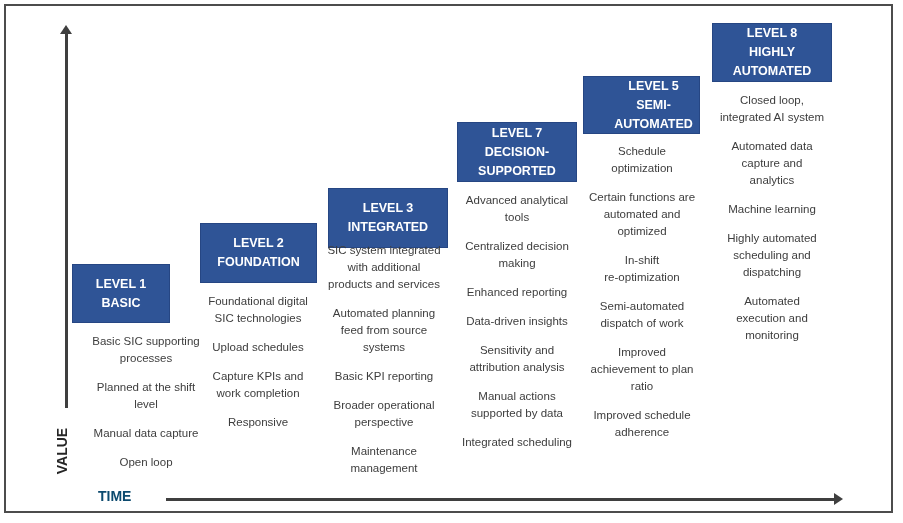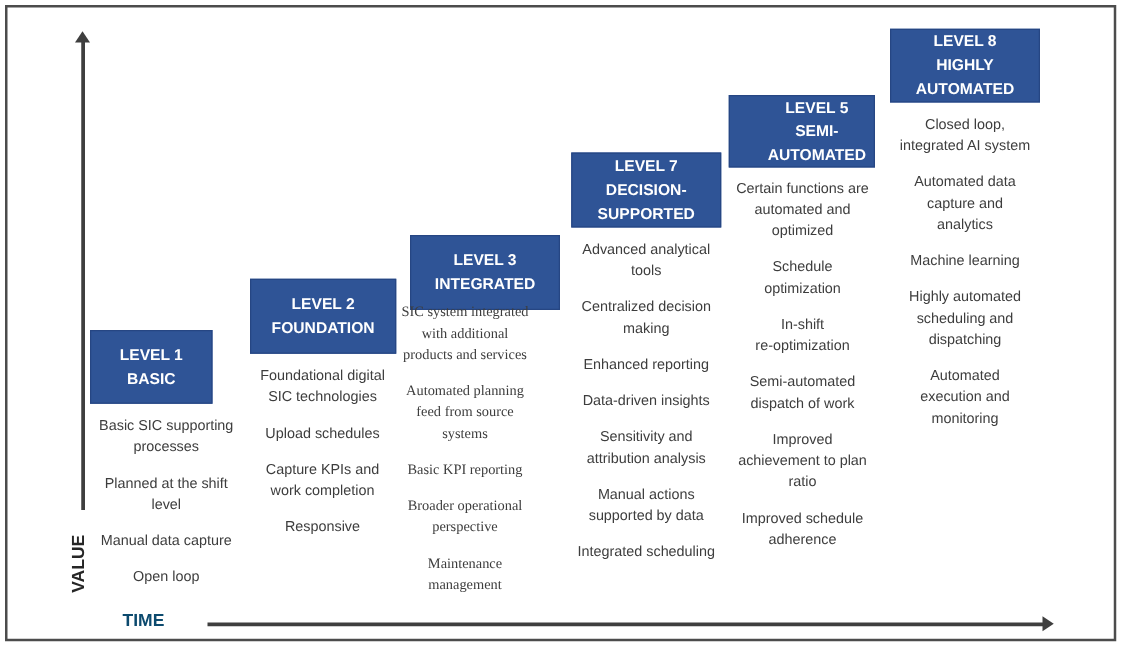--- a/index.html
+++ b/index.html
@@ -107,21 +107,21 @@
   <div class="vline"></div>
   <div class="value-label">VALUE</div>
   <div class="time-label">TIME</div>
   <div class="hline"></div>
   <div class="arrow-right"></div>
 
   <div class="level-box" style="left:72px; top:264px; width:98px; height:59px;">
     <span class="level-title">LEVEL 1
 BASIC</span>
   </div>
-  <div class="level-items" style="left:65px; top:333px;">
+  <div class="level-items" style="left:78px; top:333px;">
     <div class="item">Basic SIC supporting
 processes</div>
     <div class="item">Planned at the shift
 level</div>
     <div class="item">Manual data capture</div>
     <div class="item">Open loop</div>
   </div>
 
   <div class="level-box" style="left:200px; top:223px; width:117px; height:60px;">
     <span class="level-title">LEVEL 2
@@ -133,21 +133,21 @@
     <div class="item">Upload schedules</div>
     <div class="item">Capture KPIs and
 work completion</div>
     <div class="item">Responsive</div>
   </div>
 
   <div class="level-box" style="left:328px; top:172px; width:120px; height:60px;margin-top:16px;">
     <span class="level-title">LEVEL 3
 INTEGRATED</span>
   </div>
-  <div class="level-items" style="left:304px; top:242px;font-family:Liberation Serif, serif;">
+  <div class="level-items" style="left:316px; top:242px;">
     <div class="item">SIC system integrated
 with additional
 products and services</div>
     <div class="item">Automated planning
 feed from source
 systems</div>
     <div class="item">Basic KPI reporting</div>
     <div class="item">Broader operational
 perspective</div>
     <div class="item">Maintenance
@@ -172,25 +172,25 @@
 supported by data</div>
     <div class="item">Integrated scheduling</div>
   </div>
 
   <div class="level-box" style="left:583px; top:76px; width:117px; height:58px;padding-left:24px;">
     <span class="level-title">LEVEL 5
 SEMI-
 AUTOMATED</span>
   </div>
   <div class="level-items" style="left:574px; top:143px;">
+    <div class="item">Schedule
+optimization</div>
     <div class="item">Certain functions are
 automated and
 optimized</div>
-    <div class="item">Schedule
-optimization</div>
     <div class="item">In-shift
 re-optimization</div>
     <div class="item">Semi-automated
 dispatch of work</div>
     <div class="item">Improved
 achievement to plan
 ratio</div>
     <div class="item">Improved schedule
 adherence</div>
   </div>

